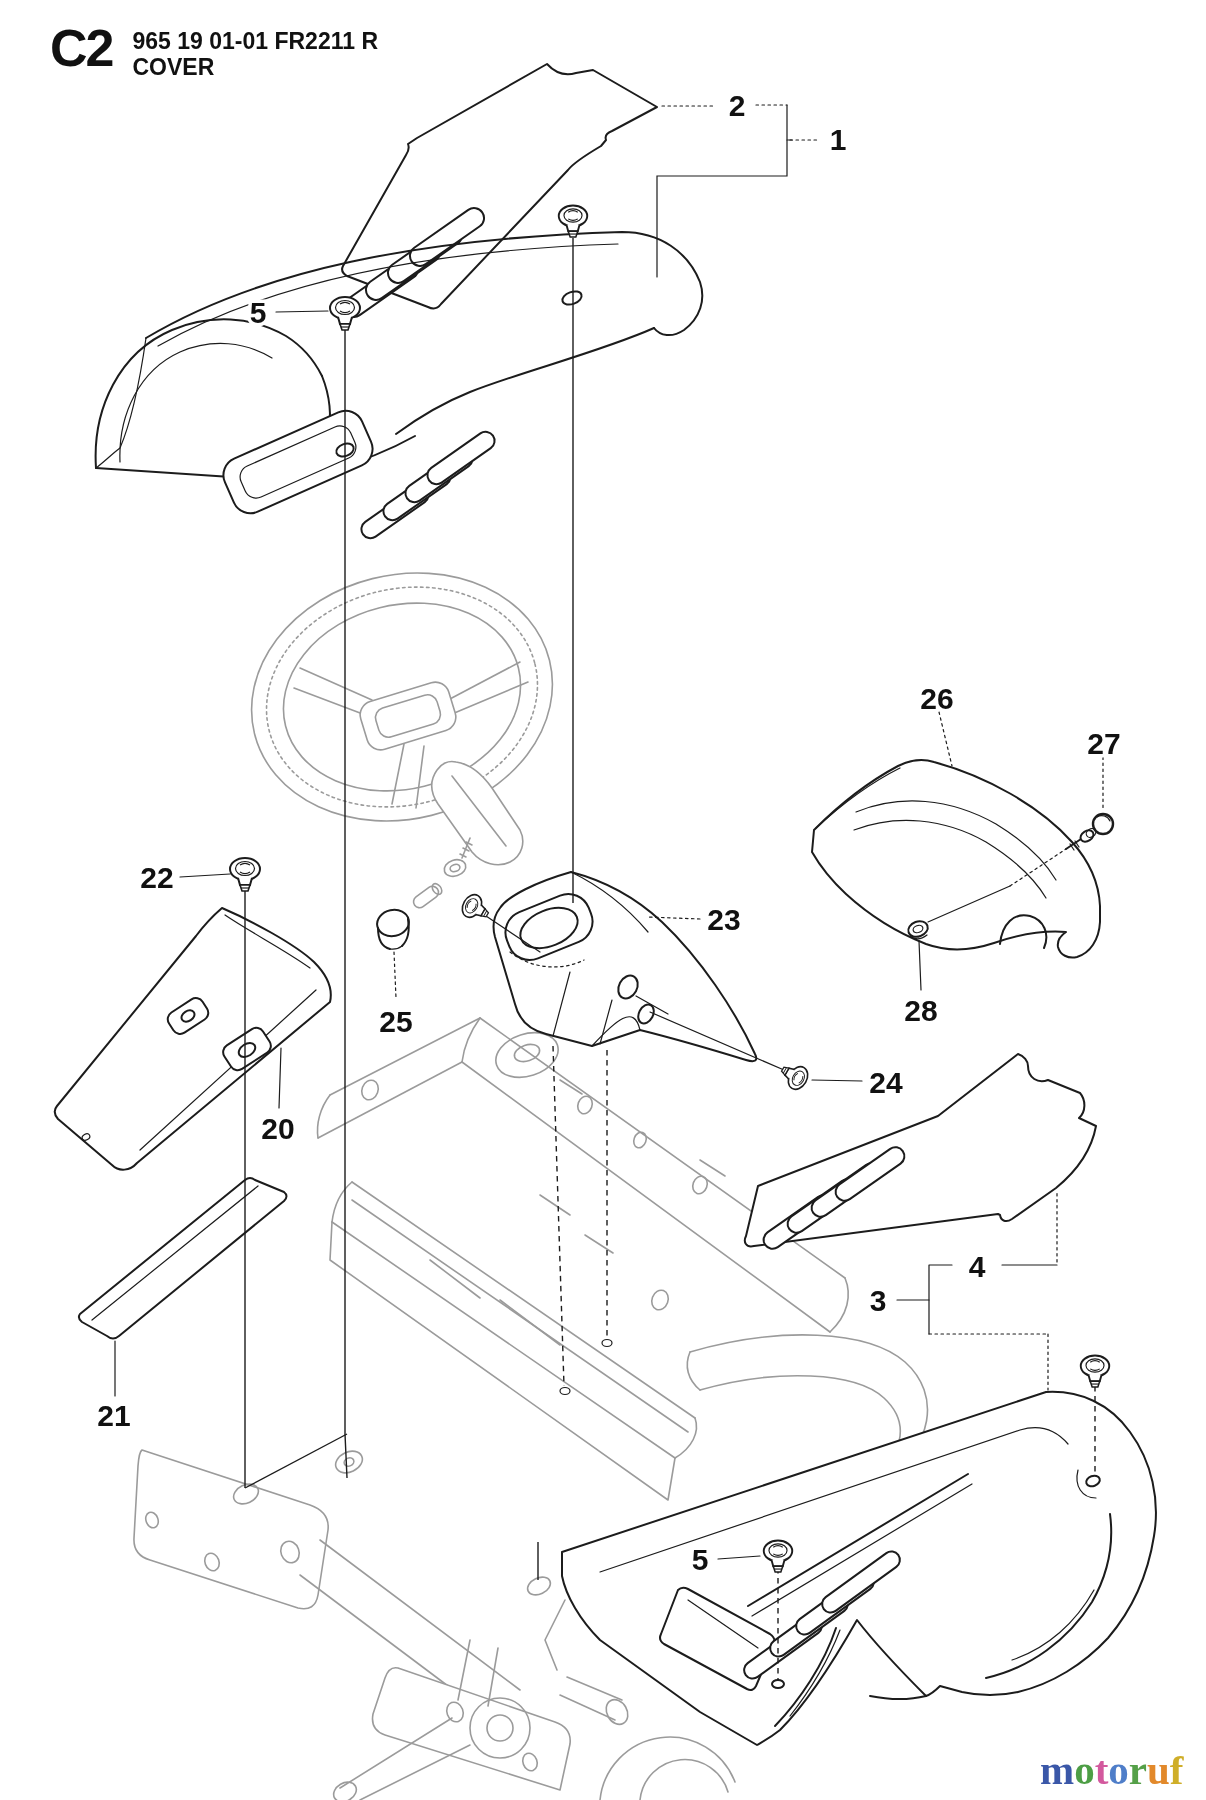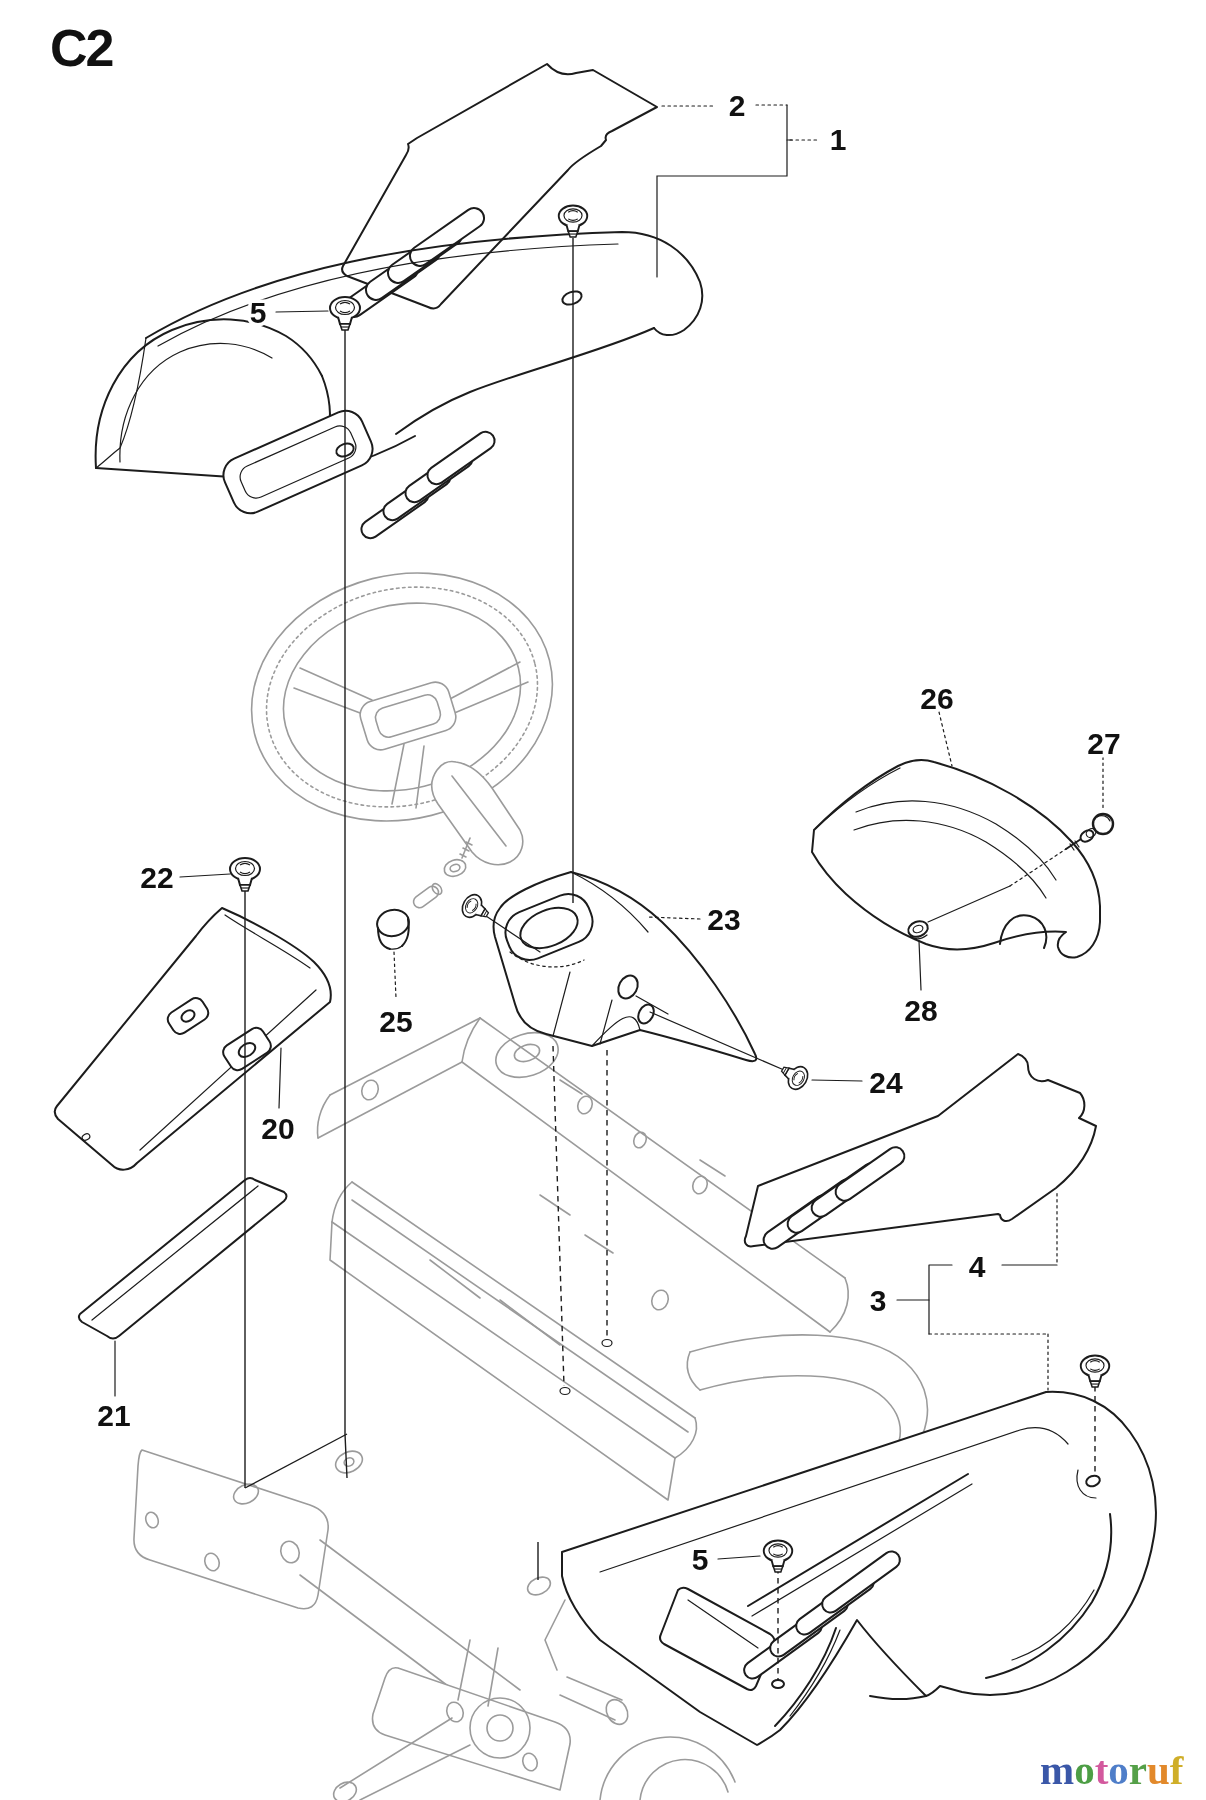--- a/index.html
+++ b/index.html
@@ -24,20 +24,24 @@
   .co{font:bold 30px "Liberation Sans",sans-serif;fill:#111;text-anchor:middle;
       paint-order:stroke;stroke:#fff;stroke-width:7px;stroke-linejoin:round;}
 </style>
 </head>
 <body>
 
 <div class="stage">
 
   <div class="hdr">
     <span class="hdr-code">C2</span>
+    <span class="hdr-meta">
+      <span>965 19 01-01 FR2211 R</span><br>
+      <span>COVER</span>
+    </span>
   </div>
 
   <svg width="1206" height="1800" viewBox="0 0 1206 1800">
 
     <g>
 
       <path class="g" d="M480,1018 L845,1278"></path>
       <path class="g" d="M462,1062 L830,1332"></path>
       <path class="g" d="M480,1018 C470,1032 464,1046 462,1062"></path>
       <path class="g" d="M845,1278 C852,1295 848,1315 830,1332"></path>

